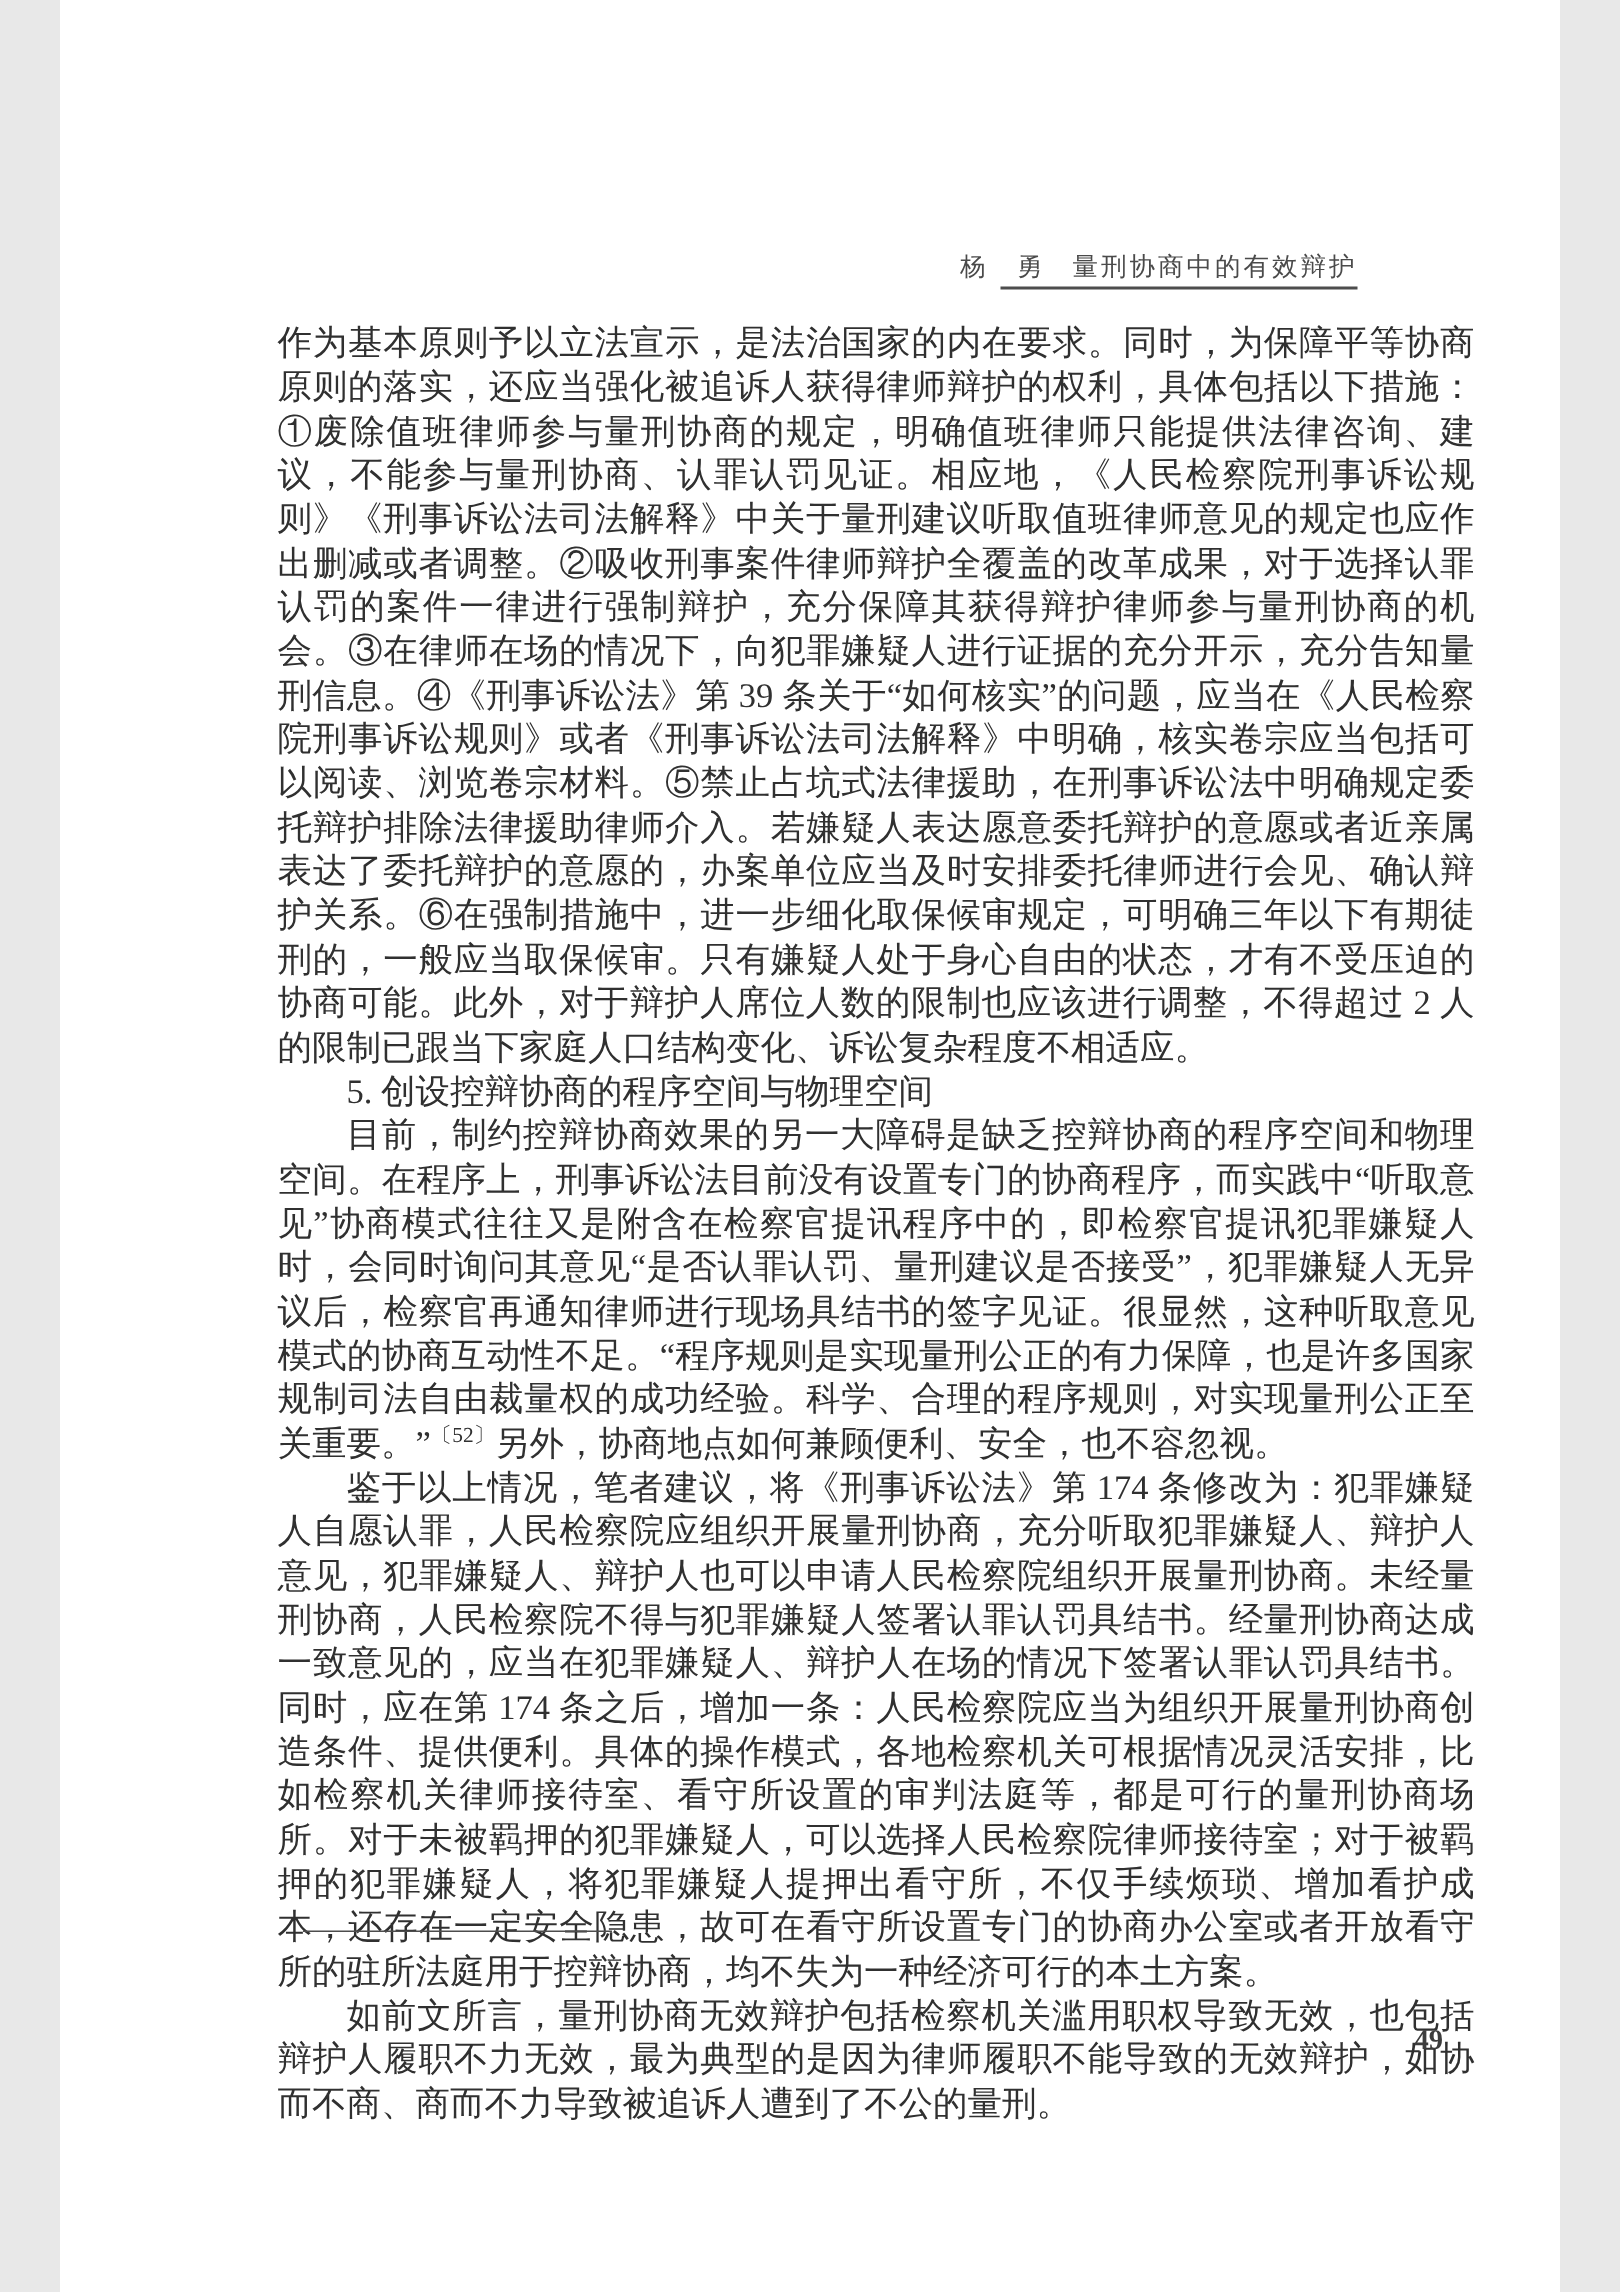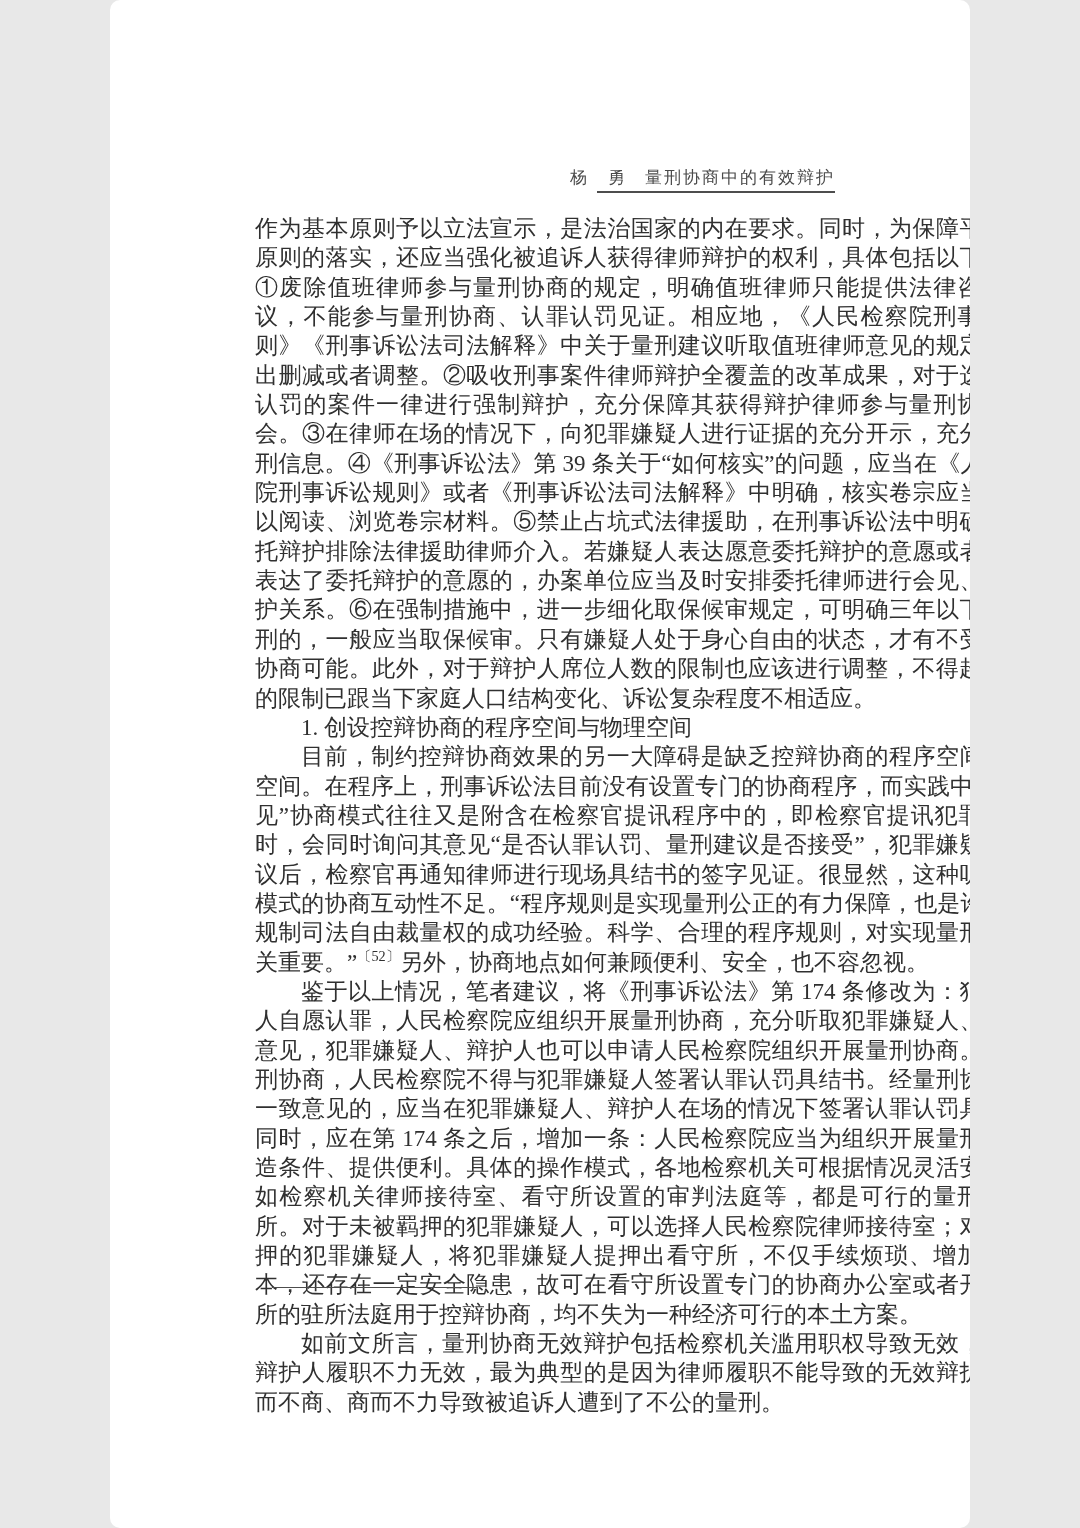--- a/index.html
+++ b/index.html
@@ -1,24 +1,23 @@
 <!DOCTYPE html>
 <html><head>
 <meta charset="utf-8">
 <style>
   html,body{margin:0;padding:0;background:#e8e8e8;}
   .page{
     position:relative;
-    width:860px;height:1528px;
+    width:1000px;height:1528px;
     margin:0 auto;
     background:#ffffff;
     font-family:"Liberation Serif","DejaVu Serif",serif;
     color:#303030;
     overflow:hidden;
-    border-radius:10px;
   }
   
   .running-header{
     position:absolute;
     top:166px;right:135px;
     font-size:17px;
     color:#4a4a4a;
     letter-spacing:2px;
     white-space:nowrap;
   }
@@ -81,21 +80,21 @@
 
 <div class="page">
 
   <div class="running-header">
     <span class="author">杨　勇</span><span class="title">量刑协商中的有效辩护</span>
   </div>
   <div class="header-rule"></div>
 
   <div class="article-body">
     <p class="noindent">作为基本原则予以立法宣示，是法治国家的内在要求。同时，为保障平等协商原则的落实，还应当强化被追诉人获得律师辩护的权利，具体包括以下措施：①废除值班律师参与量刑协商的规定，明确值班律师只能提供法律咨询、建议，不能参与量刑协商、认罪认罚见证。相应地，《人民检察院刑事诉讼规则》《刑事诉讼法司法解释》中关于量刑建议听取值班律师意见的规定也应作出删减或者调整。②吸收刑事案件律师辩护全覆盖的改革成果，对于选择认罪认罚的案件一律进行强制辩护，充分保障其获得辩护律师参与量刑协商的机会。③在律师在场的情况下，向犯罪嫌疑人进行证据的充分开示，充分告知量刑信息。④《刑事诉讼法》第 39 条关于“如何核实”的问题，应当在《人民检察院刑事诉讼规则》或者《刑事诉讼法司法解释》中明确，核实卷宗应当包括可以阅读、浏览卷宗材料。⑤禁止占坑式法律援助，在刑事诉讼法中明确规定委托辩护排除法律援助律师介入。若嫌疑人表达愿意委托辩护的意愿或者近亲属表达了委托辩护的意愿的，办案单位应当及时安排委托律师进行会见、确认辩护关系。⑥在强制措施中，进一步细化取保候审规定，可明确三年以下有期徒刑的，一般应当取保候审。只有嫌疑人处于身心自由的状态，才有不受压迫的协商可能。此外，对于辩护人席位人数的限制也应该进行调整，不得超过 2 人的限制已跟当下家庭人口结构变化、诉讼复杂程度不相适应。</p>
-    <h3>1. 创设控辩协商的程序空间与物理空间</h3>
+    <h3>5. 创设控辩协商的程序空间与物理空间</h3>
     <p><span>目前，制约控辩协商效果的另一大障碍是缺乏控辩协商的程序空间和物理空间。在程序上，刑事诉讼法目前没有设置专门的协商程序，而实践中“听取意见”协商模式往往又是附含在检察官提讯程序中的，即检察官提讯犯罪嫌疑人时，会同时询问其意见“是否认罪认罚、量刑建议是否接受”，犯罪嫌疑人无异议后，检察官再通知律师进行现场具结书的签字见证。很显然，这种听取意见模式的协商互动性不足。“程序规则是实现量刑公正的有力保障，也是许多国家规制司法自由裁量权的成功经验。科学、合理的程序规则，对实现量刑公正至关重要。”</span><sup class="fn-ref">〔52〕</sup><span>另外，协商地点如何兼顾便利、安全，也不容忽视。</span></p>
     <p>鉴于以上情况，笔者建议，将《刑事诉讼法》第 174 条修改为：犯罪嫌疑人自愿认罪，人民检察院应组织开展量刑协商，充分听取犯罪嫌疑人、辩护人意见，犯罪嫌疑人、辩护人也可以申请人民检察院组织开展量刑协商。未经量刑协商，人民检察院不得与犯罪嫌疑人签署认罪认罚具结书。经量刑协商达成一致意见的，应当在犯罪嫌疑人、辩护人在场的情况下签署认罪认罚具结书。同时，应在第 174 条之后，增加一条：人民检察院应当为组织开展量刑协商创造条件、提供便利。具体的操作模式，各地检察机关可根据情况灵活安排，比如检察机关律师接待室、看守所设置的审判法庭等，都是可行的量刑协商场所。对于未被羁押的犯罪嫌疑人，可以选择人民检察院律师接待室；对于被羁押的犯罪嫌疑人，将犯罪嫌疑人提押出看守所，不仅手续烦琐、增加看护成本，还存在一定安全隐患，故可在看守所设置专门的协商办公室或者开放看守所的驻所法庭用于控辩协商，均不失为一种经济可行的本土方案。</p>
     <p>如前文所言，量刑协商无效辩护包括检察机关滥用职权导致无效，也包括辩护人履职不力无效，最为典型的是因为律师履职不能导致的无效辩护，如协而不商、商而不力导致被追诉人遭到了不公的量刑。</p>
   </div>
 
   <div class="footnote-rule"></div>
 
   <div class="page-number">49</div>
 
 </div>

